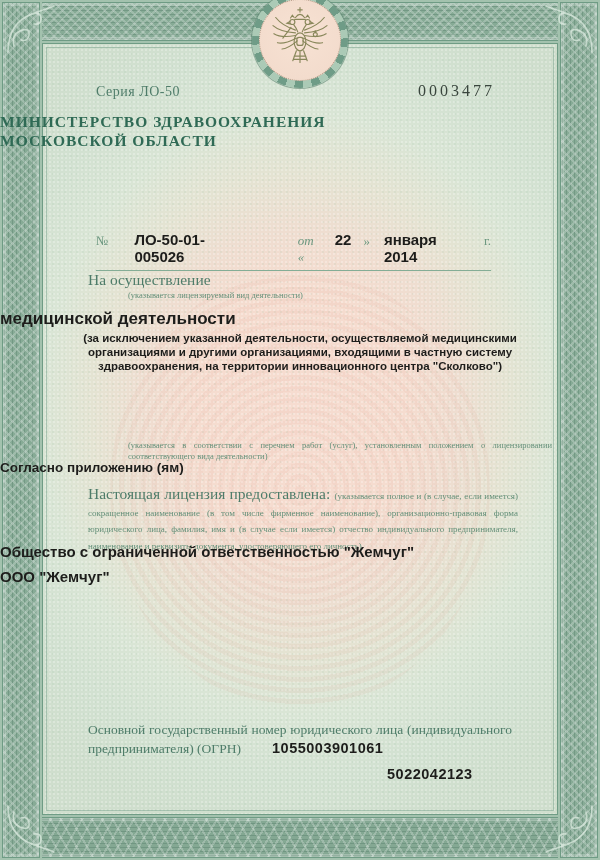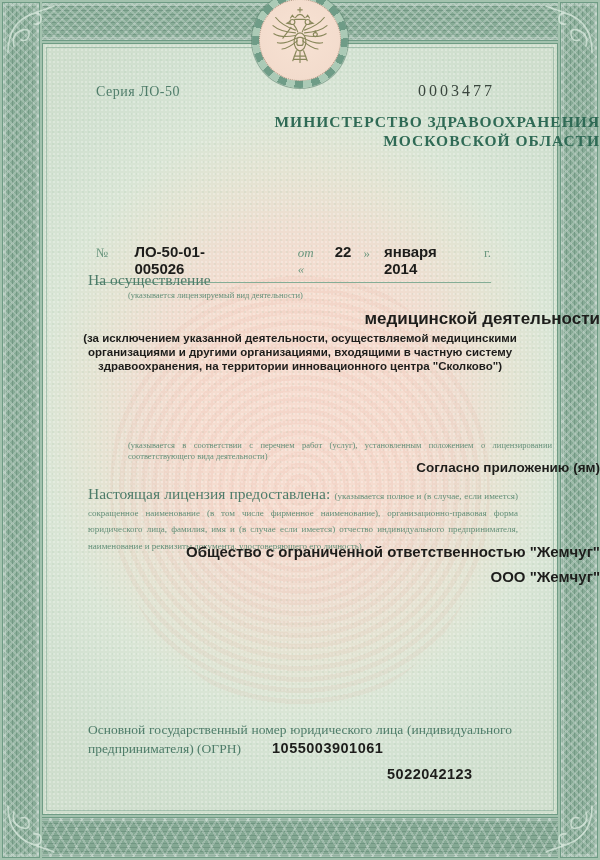--- a/index.html
+++ b/index.html
@@ -75,21 +75,21 @@
   .medallion-inner{position:absolute;inset:7px;border-radius:50%;
     background:radial-gradient(circle at 50% 45%, #f7e2d3 0%, #f3dccd 70%, #ecd4c5 100%);
     border:1px dotted #b59a86;}
   .medallion-inner svg{position:absolute;inset:4px;}
   
   .t{position:absolute;z-index:6;}
   .green{color:#4e7c69;}
   .green-dk{color:#2f6a55;}
   .caption{color:#649079;font-size:8.5px;line-height:10.5px;padding-left:40px;}
   .black{color:#1d1d1b;font-family:"Liberation Sans", sans-serif;font-weight:bold;}
-  .center{left:0;width:100%;text-align:right;}
+  .center{left:0;width:100%;text-align:left;}
   .serial{left:96px;top:84px;font-size:14px;letter-spacing:.5px;}
   .form-number{left:418px;top:82px;font-size:16px;letter-spacing:3px;color:#39453d;font-weight:normal;}
   .ministry{top:112px;font-weight:bold;font-size:15.5px;letter-spacing:1px;line-height:19px;}
   .license-title{top:150px;font-weight:bold;font-size:52px;letter-spacing:8px;color:#7fae9a;
     font-family:"Liberation Serif", serif;}
   @supports ((-webkit-background-clip: text)){
     .license-title{
       background:repeating-linear-gradient(180deg, #7cab97 0 2px, #e9f2ea 2px 4px);
       -webkit-background-clip:text;background-clip:text;color:transparent;
       -webkit-text-stroke:1.3px #679a85;}
@@ -198,21 +198,21 @@
   <div class="t ministry center green-dk">
     <div>МИНИСТЕРСТВО ЗДРАВООХРАНЕНИЯ</div>
     <div>МОСКОВСКОЙ ОБЛАСТИ</div>
   </div>
 
 
   <div class="t number-row">
     <span class="g-label" style="margin-right:26px;">№</span>
     <span class="black">ЛО-50-01-005026</span>
     <span class="g-label" style="margin-left:46px;font-style:italic;">от «</span>
-    <span class="black" style="margin:12px 12px;">22</span>
+    <span class="black" style="margin:0 12px;">22</span>
     <span class="g-label">»</span>
     <span class="black" style="margin-left:14px;">января 2014</span>
     <span class="g-label" style="margin-left:12px;">г.</span>
   </div>
 
   <div class="t lead-label green">На осуществление</div>
   <div class="t lead-caption caption">(указывается лицензируемый вид деятельности)</div>
   <div class="t activity-name center black">медицинской деятельности</div>
   <div class="t activity-clar black">(за исключением указанной деятельности, осуществляемой медицинскими организациями и другими организациями, входящими в частную систему здравоохранения, на территории инновационного центра "Сколково")</div>
 

